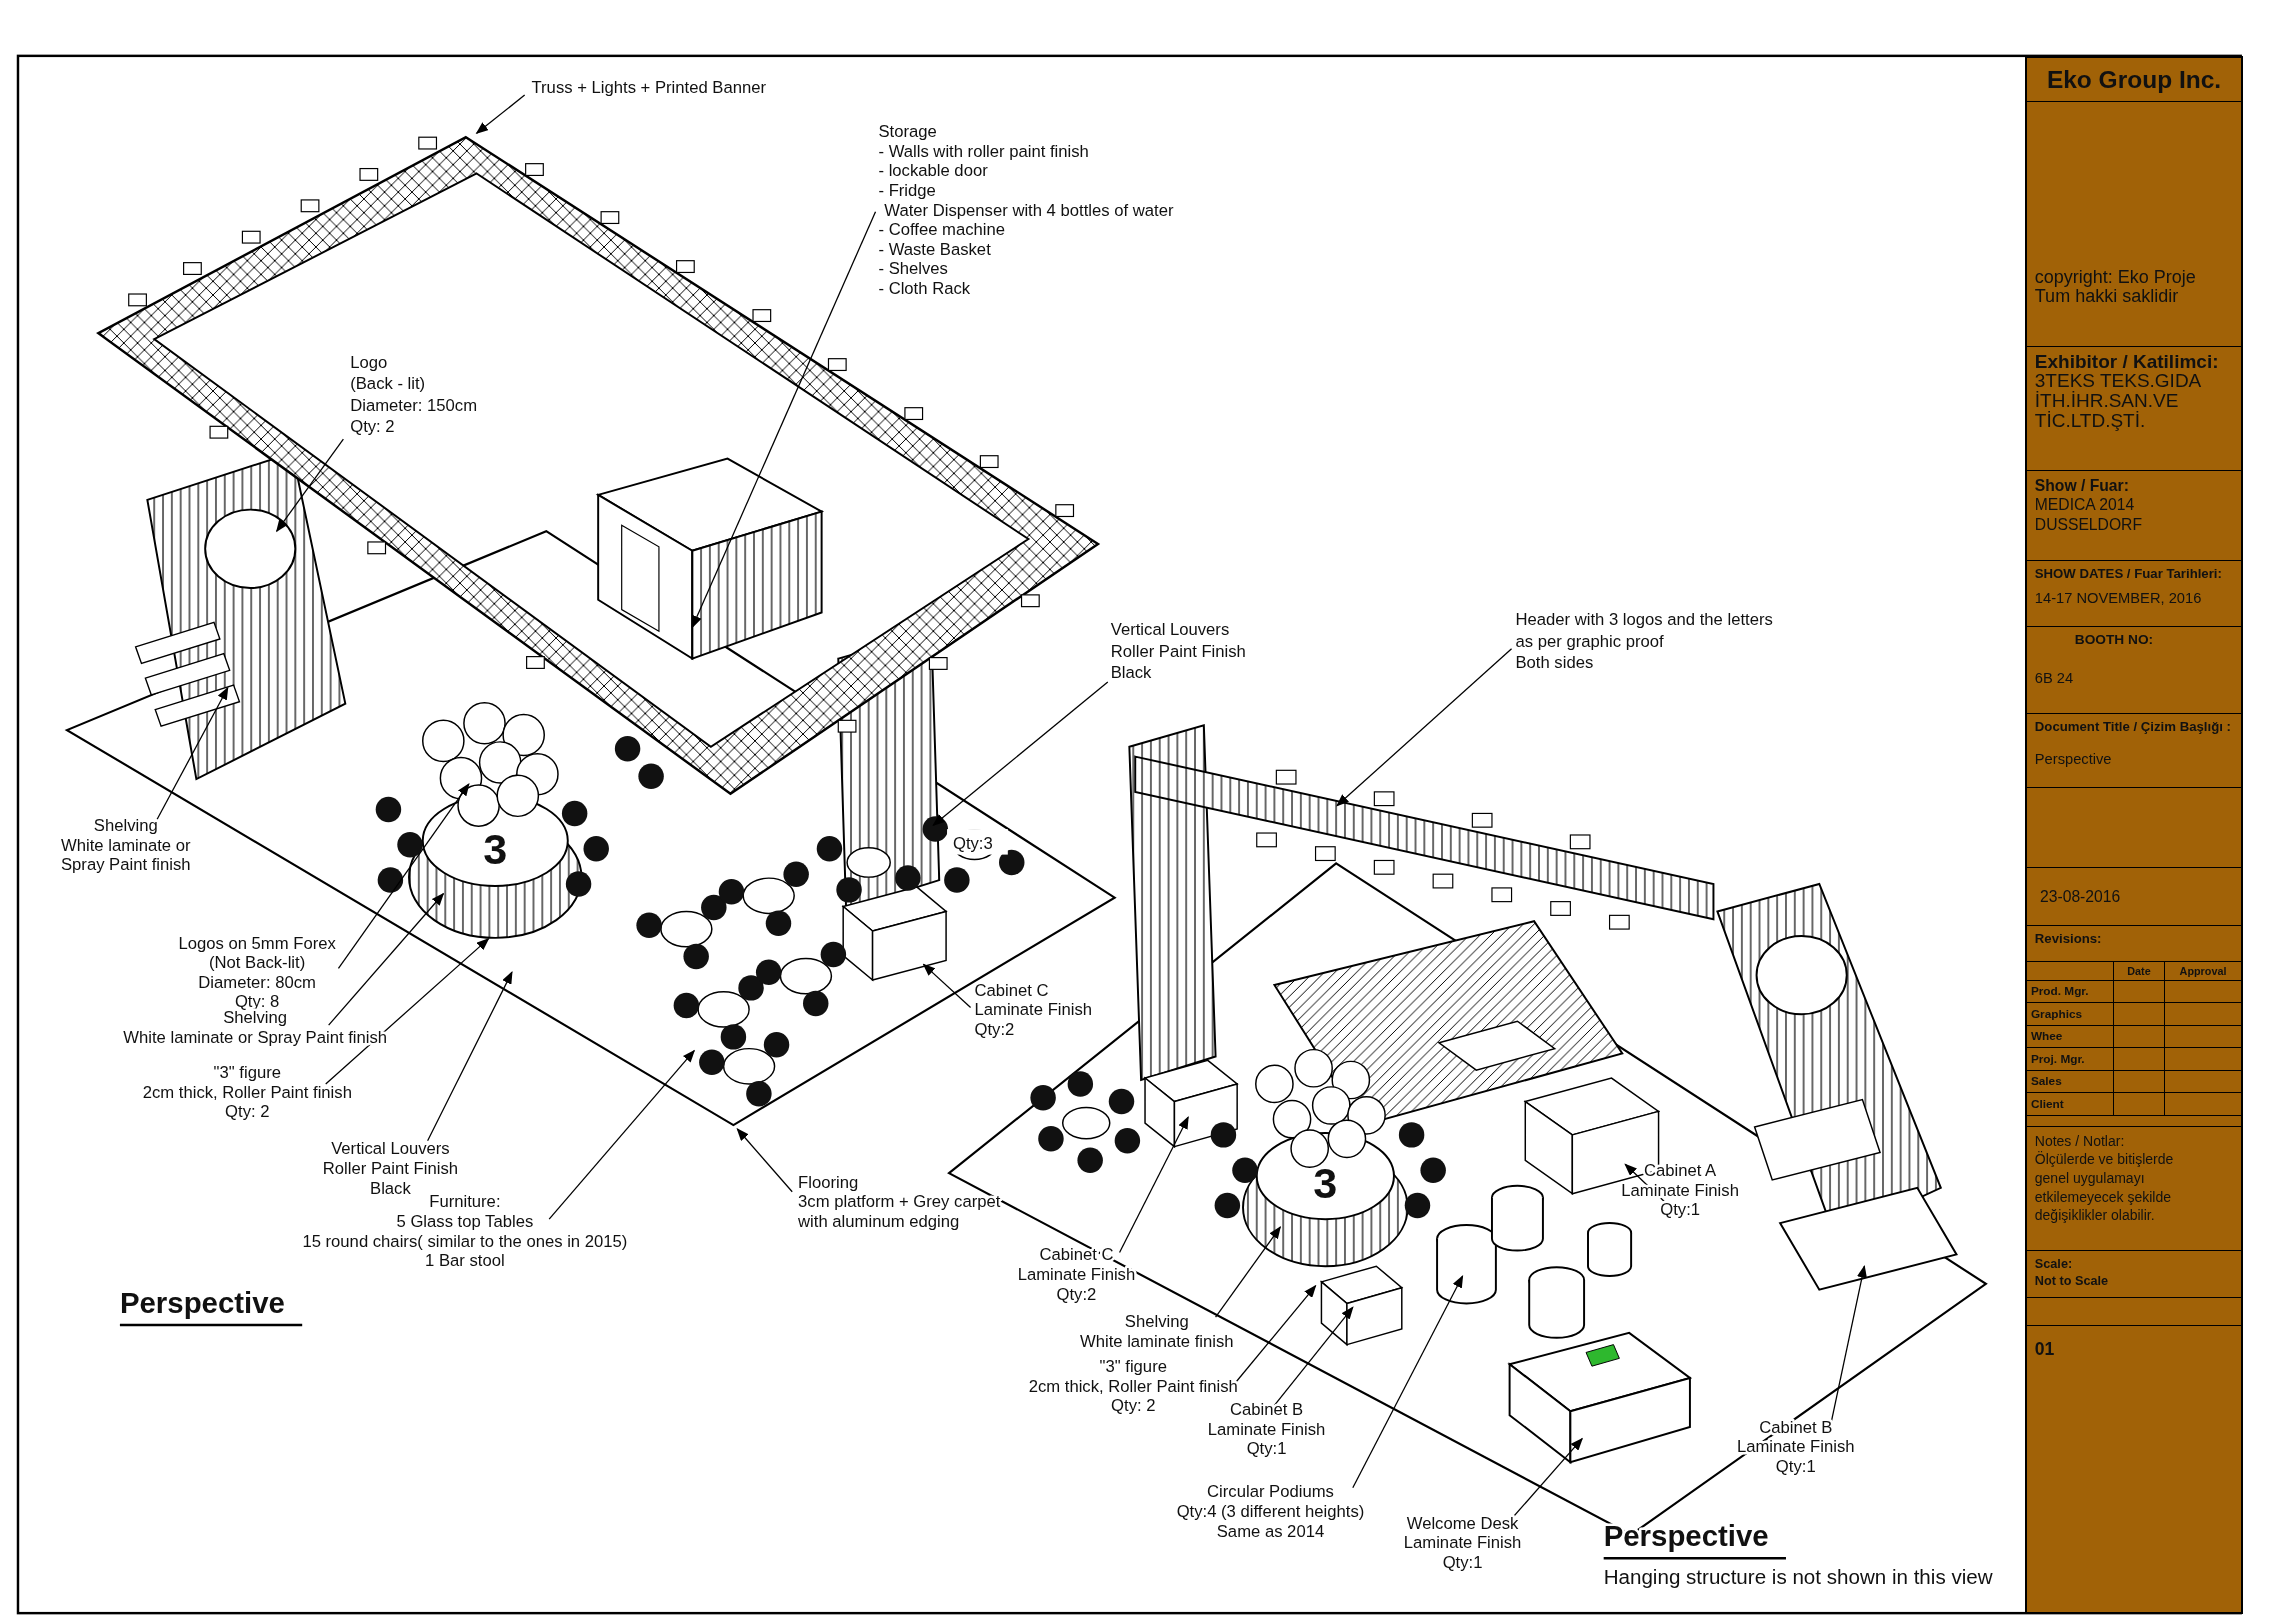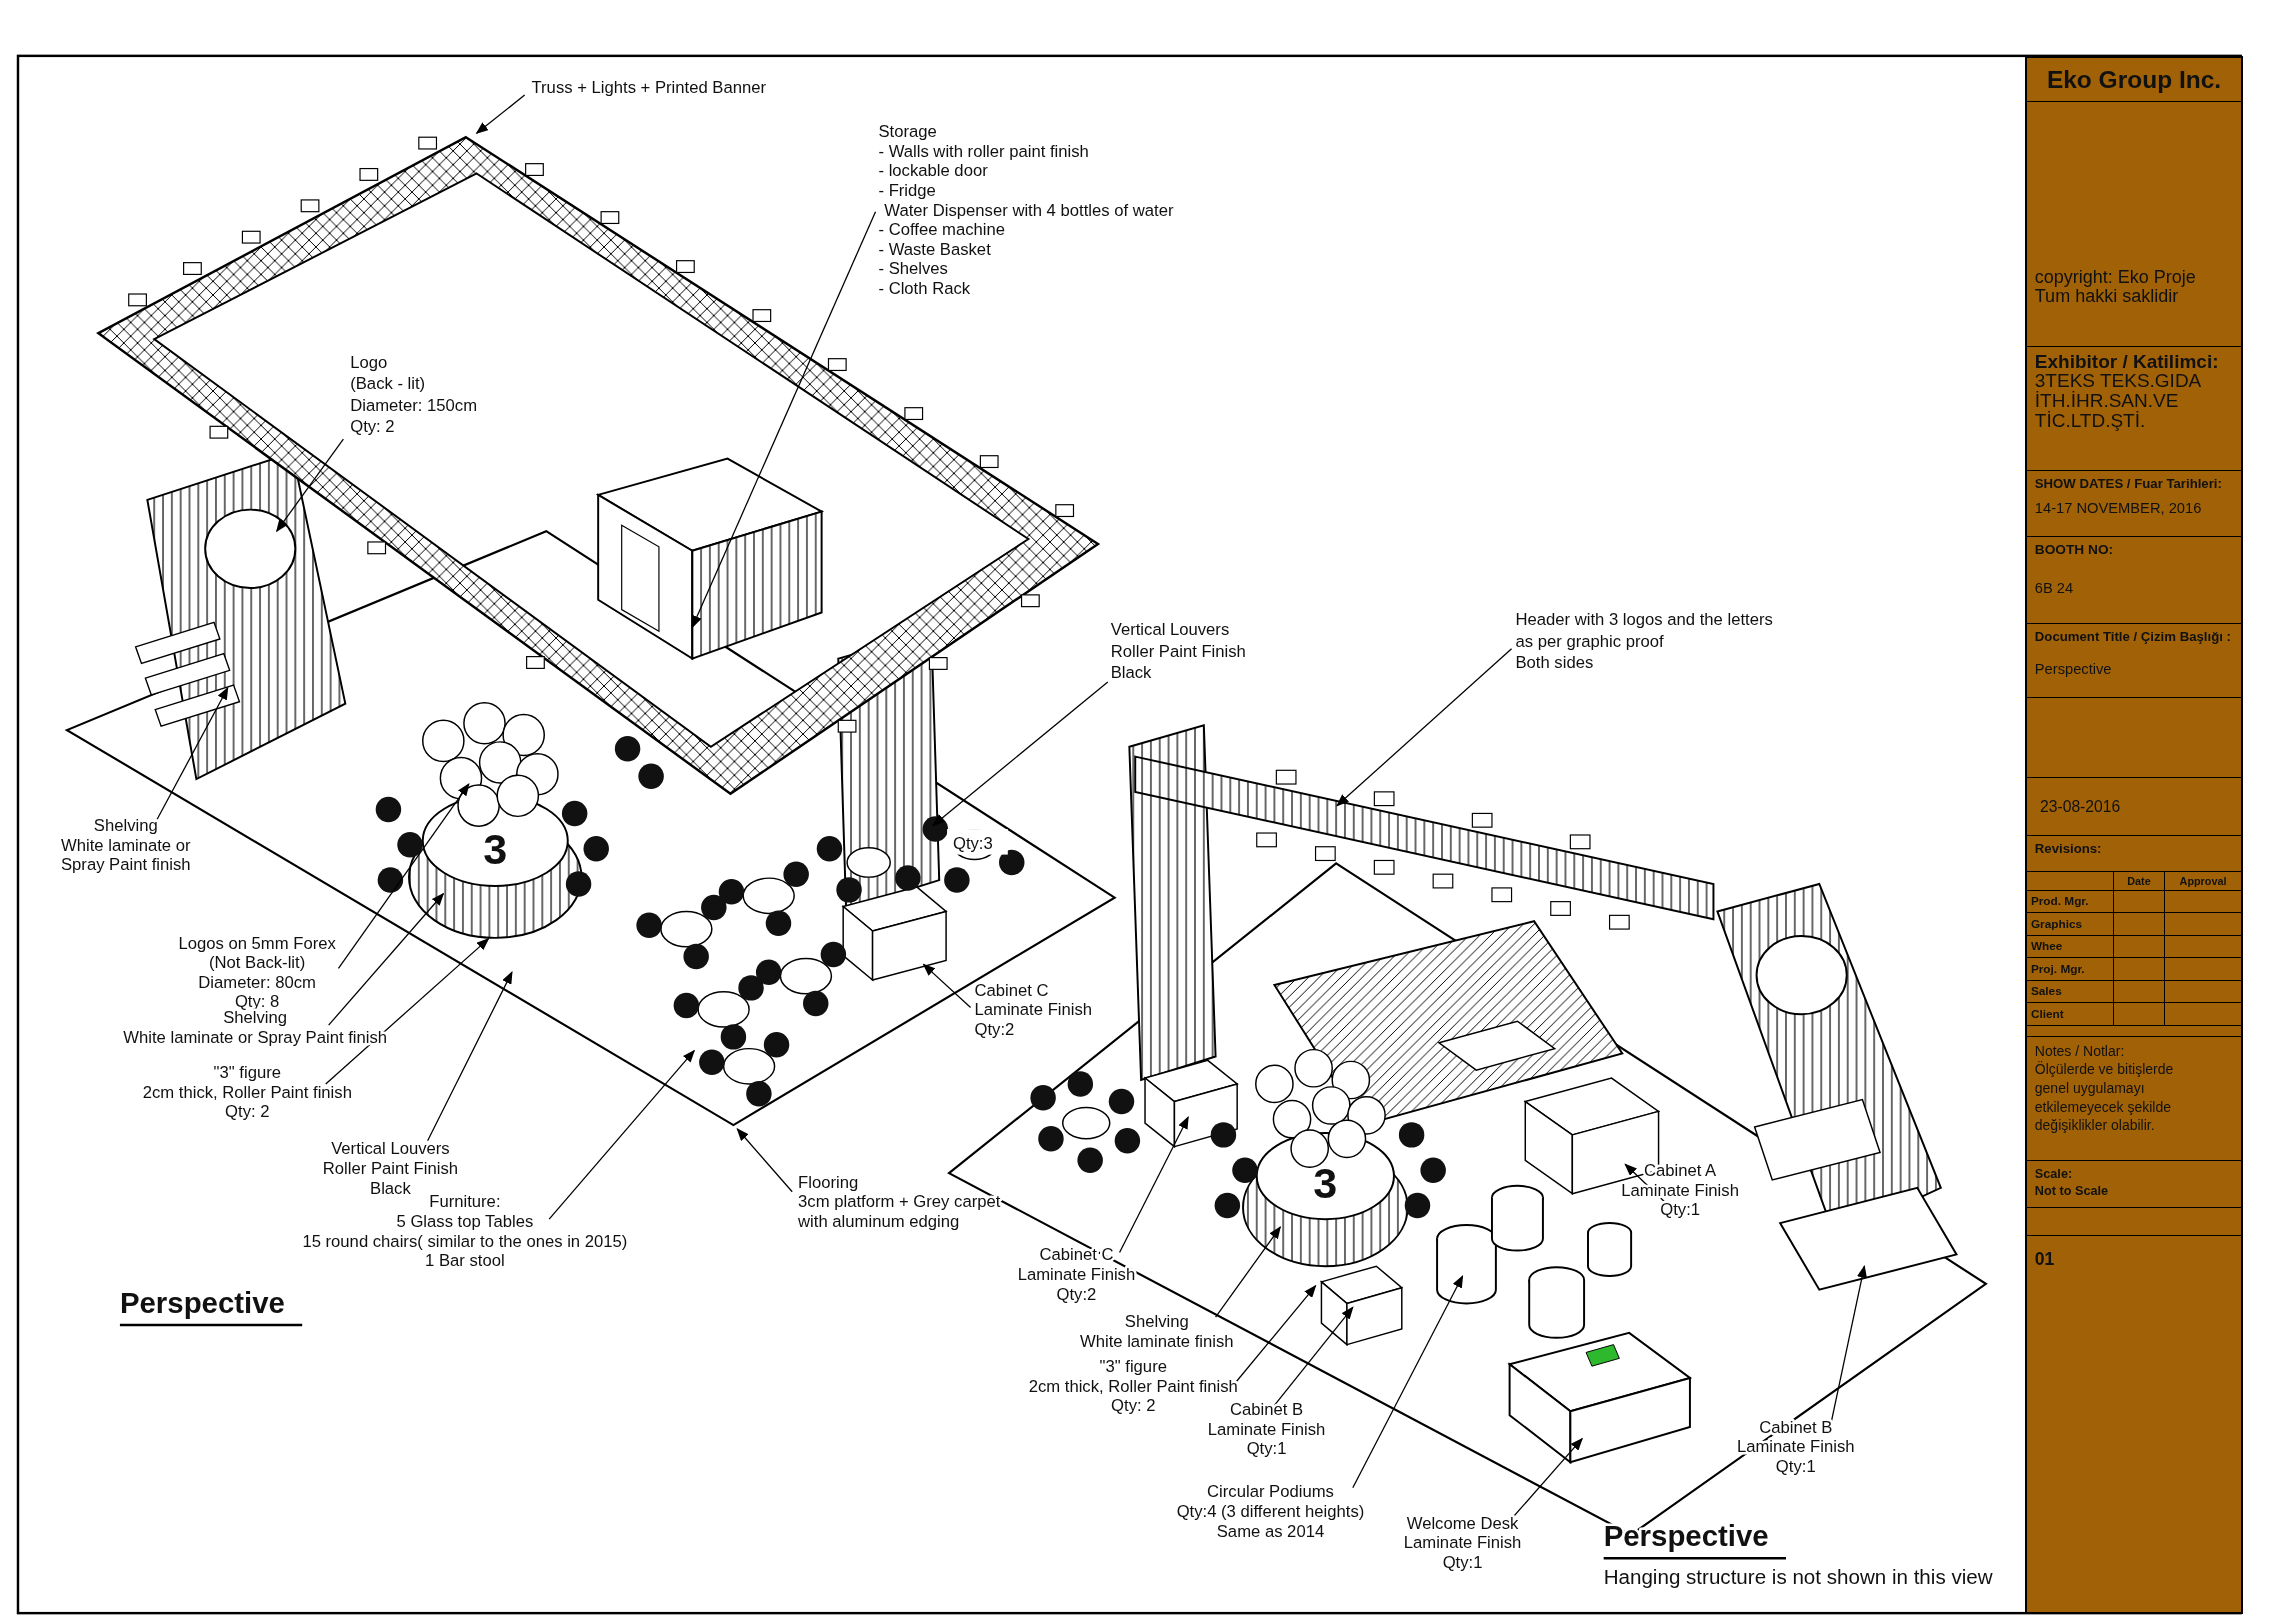--- a/index.html
+++ b/index.html
@@ -18,21 +18,21 @@
   .b{font-weight:bold;}
   .s1{height:43px;display:flex;align-items:center;justify-content:center;}
   .company{font-size:24.5px;font-weight:bold;white-space:nowrap;}
   .s2{height:245px;display:flex;flex-direction:column;justify-content:flex-end;align-items:flex-start;padding-bottom:39px;font-size:18px;line-height:19.6px;}
   .s3{height:124px;font-size:19px;line-height:19.6px;}
   .s4{height:90px;font-size:15.7px;line-height:19.6px;}
   .s5{height:66px;}
   .s5 .lbl{font-size:13.2px;}
   .s5 .val{font-size:14.7px;margin-top:8.8px;}
   .s6{height:87px;}
-  .s6 .lbl{font-size:13.7px;}
+  .s6 .lbl{font-size:13.7px;margin-left:40px;}
   .s6 .val{font-size:14.7px;margin-top:23.5px;}
   .s7{height:74px;}
   .s7 .lbl{font-size:13.2px;}
   .s7 .val{font-size:14.7px;margin-top:17.6px;}
   .s8{height:80px;}
   .s9{height:102px;font-size:13.7px;}
   .s10{height:58px;font-size:15.7px;display:flex;align-items:center;padding-left:13px;}
   .s11{height:36px;font-size:13.2px;}
   .s12{height:124px;font-size:14px;line-height:18.6px;}
   .s13{height:165px;padding:0;}
@@ -438,20 +438,25 @@
   <div class="sec s2">
     <div>copyright: Eko Proje</div>
     <div>Tum hakki saklidir</div>
   </div>
   <div class="sec s3">
     <div class="b">Exhibitor / Katilimci:</div>
     <div>3TEKS TEKS.GIDA</div>
     <div>İTH.İHR.SAN.VE</div>
     <div>TİC.LTD.ŞTİ.</div>
   </div>
+  <div class="sec s4">
+    <div class="b">Show / Fuar:</div>
+    <div>MEDICA 2014</div>
+    <div>DUSSELDORF</div>
+  </div>
   <div class="sec s5">
     <div class="lbl b">SHOW DATES / Fuar Tarihleri:</div>
     <div class="val">14-17 NOVEMBER, 2016</div>
   </div>
   <div class="sec s6">
     <div class="lbl b">BOOTH NO:</div>
     <div class="val">6B 24</div>
   </div>
   <div class="sec s7">
     <div class="lbl b">Document Title / Çizim Başlığı :</div>

